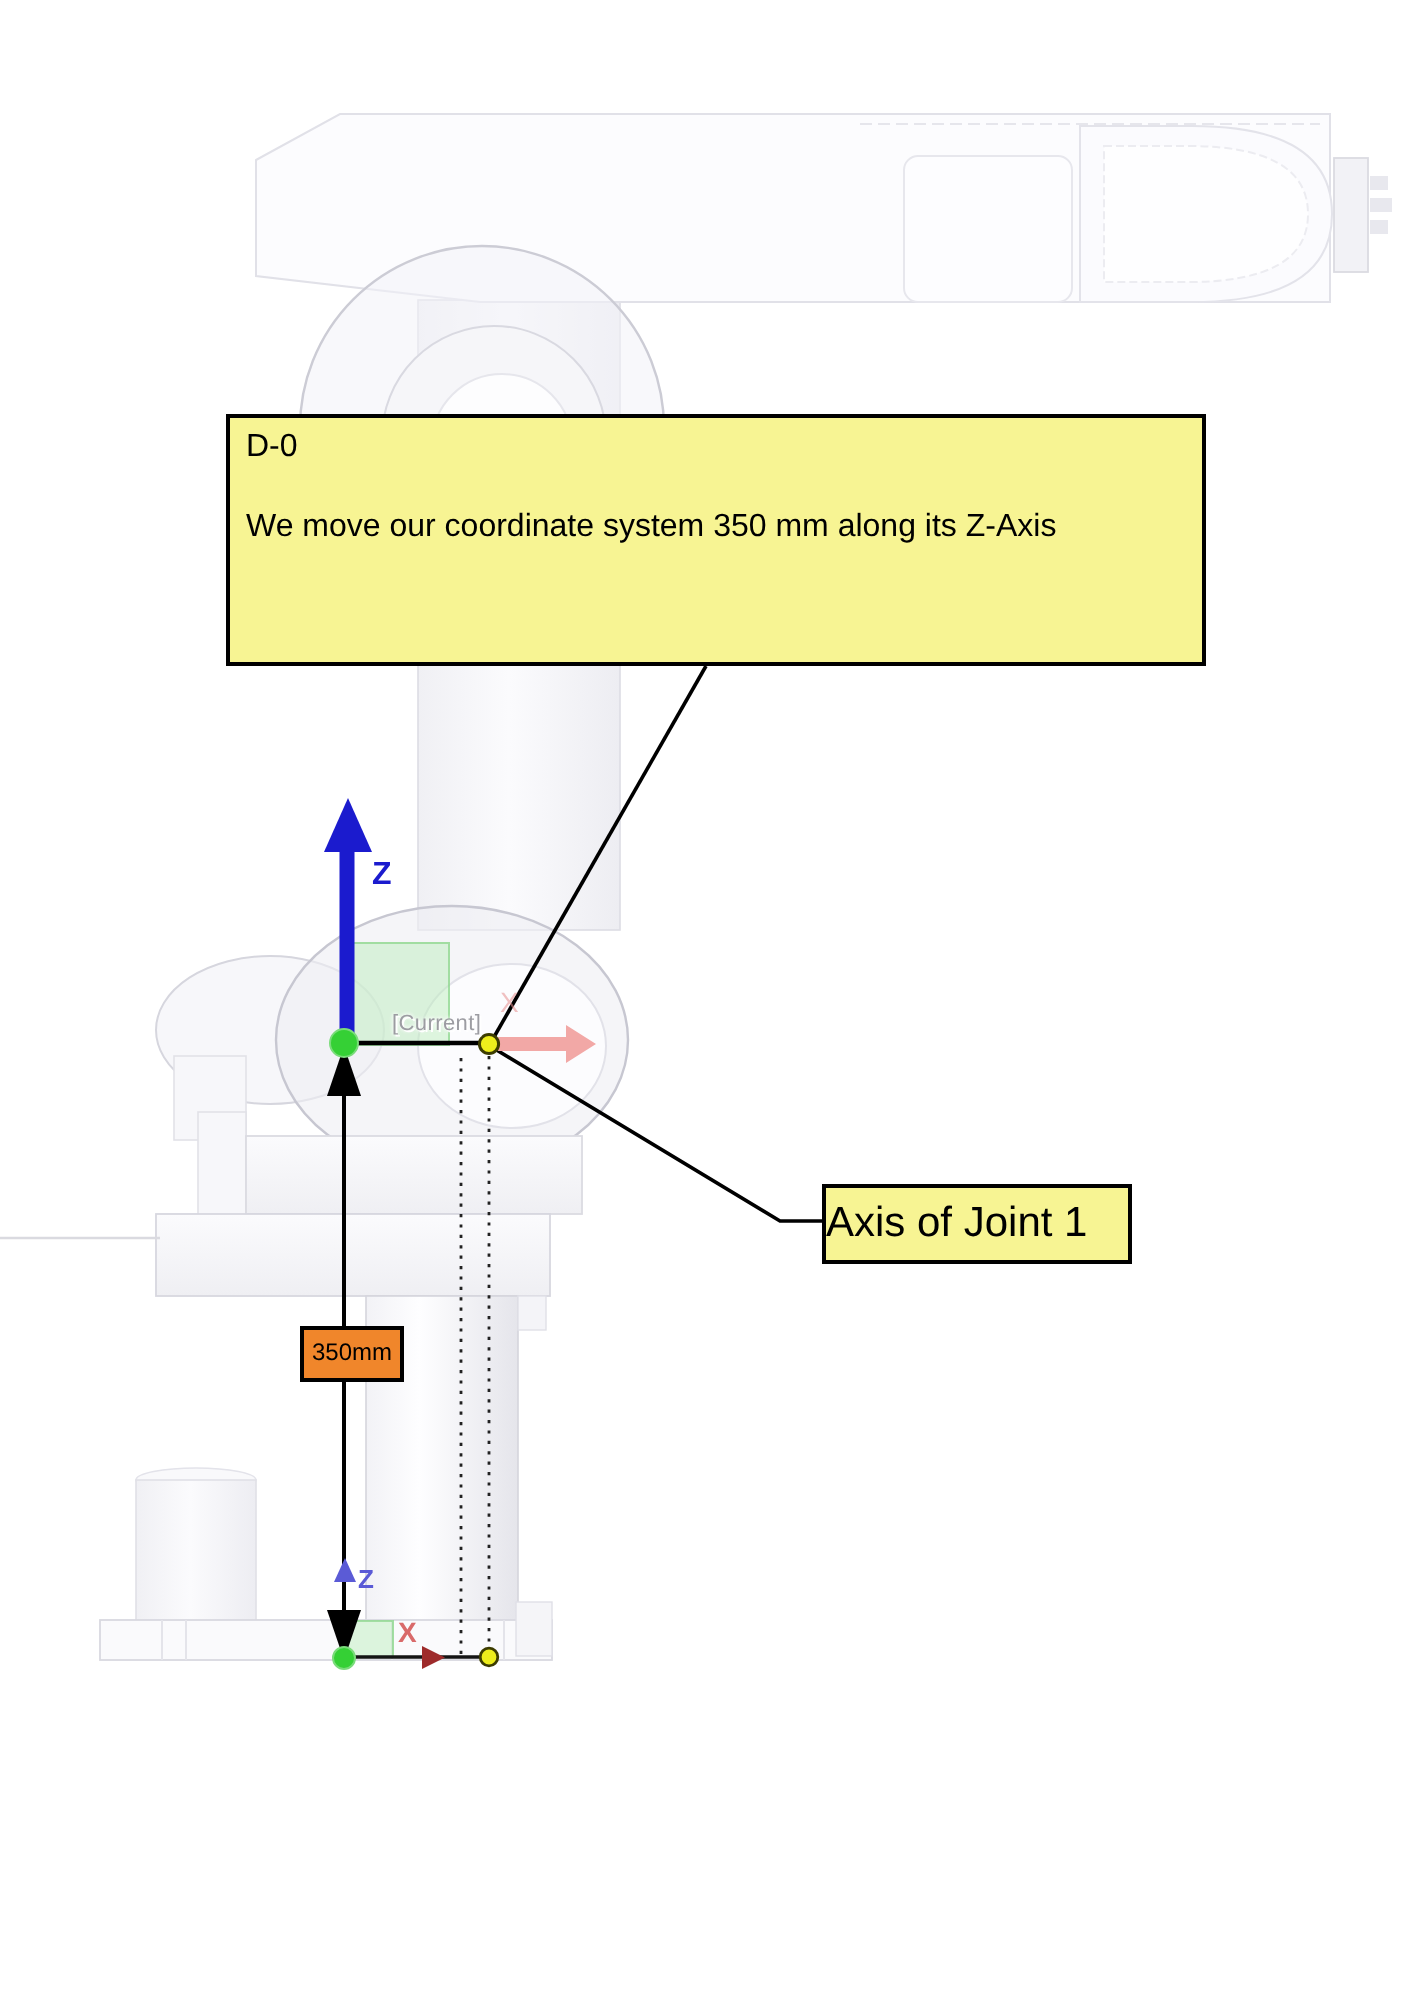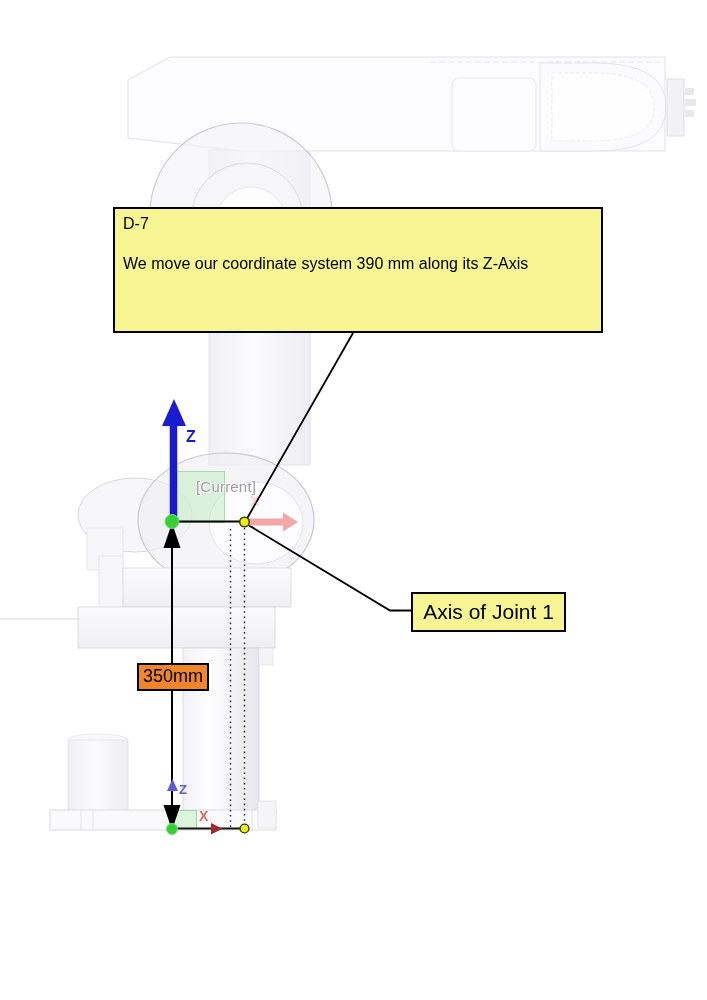--- a/index.html
+++ b/index.html
@@ -18,29 +18,29 @@
   .note-box{position:absolute;left:113px;top:207px;width:490px;height:126px;
             box-sizing:border-box;background:var(--note-bg);border:2px solid var(--line-black);
             padding:5px 8px;font-size:16px;line-height:19.5px;}
   .note-title{margin:0 0 20px 0;}
   .note-line{white-space:nowrap;}
   .note-code{margin-top:14px;white-space:nowrap;}
 
   
   .axis-label{position:absolute;left:411px;top:592px;width:155px;height:40px;
               box-sizing:border-box;background:var(--note-bg);border:2px solid var(--line-black);
-              font-size:21px;line-height:35px;text-align:center;white-space:nowrap;}
+              font-size:21px;line-height:35px;text-align:left;white-space:nowrap;}
 
   
-  .dim-label{position:absolute;left:137px;top:663px;height:28px;box-sizing:border-box;
+  .dim-label{position:absolute;left:150px;top:663px;height:28px;box-sizing:border-box;
              background:var(--dim-bg);border:2px solid var(--line-black);
-             font-size:18px;line-height:23px;padding:0 4px;white-space:nowrap;}
+             font-size:12px;line-height:23px;padding:0 4px;white-space:nowrap;}
 
   
-  .current-label{position:absolute;left:196px;top:478px;font-size:15px;
+  .current-label{position:absolute;left:196px;top:506px;font-size:11px;
                  color:var(--current-gray);letter-spacing:.2px;white-space:nowrap;
                  text-shadow:0 0 2px #fff,0 0 2px #fff,1px 1px 0 #fff;}
 
   text{font-family:"Liberation Sans",sans-serif;}
 </style>
 </head>
 <body>
 
 <div class="stage">
 
@@ -126,21 +126,21 @@
     <line x1="172" y1="828.5" x2="244" y2="828.5" stroke="#141414" stroke-width="1.8"></line>
     <polygon points="211,823 211,834.5 222.5,828.8" fill="var(--base-x-red)"></polygon>
     <text x="199" y="821" font-size="14" font-weight="600" fill="var(--base-x-label)">X</text>
     <circle cx="172" cy="829" r="5.5" fill="var(--green)" stroke="#7ADC7A" stroke-width="1"></circle>
     <circle cx="244.5" cy="828.5" r="4.4" fill="var(--joint-yellow)" stroke="var(--joint-outline)" stroke-width="1.4"></circle>
   </svg>
 
   <div class="current-label">[Current]</div>
 
   <div class="note-box">
-    <div class="note-title">D-7</div>
-    <div class="note-line">We move our coordinate system  390 mm along its Z-Axis</div>
+    <div class="note-title">D-0</div>
+    <div class="note-line">We move our coordinate system  350 mm along its Z-Axis</div>
   </div>
 
   <div class="axis-label">Axis of Joint 1</div>
 
   <div class="dim-label">350mm</div>
 
 </div>
 
 </body></html>

